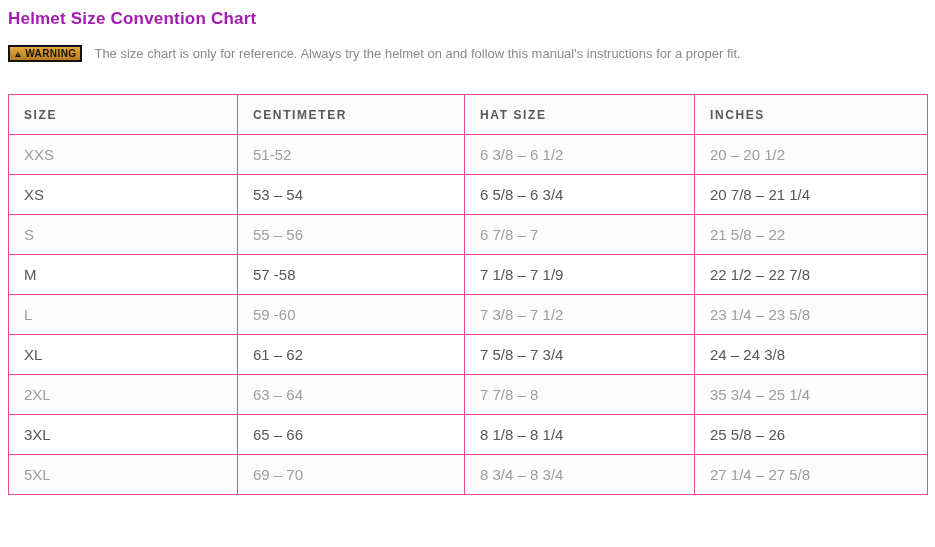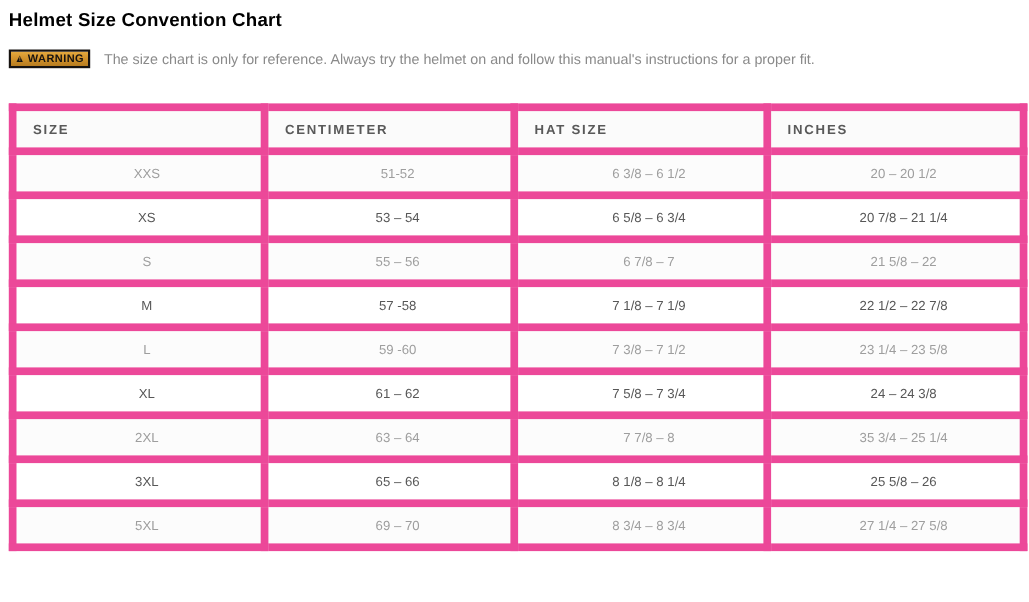--- a/index.html
+++ b/index.html
@@ -7,21 +7,21 @@
     width: 935px; height: 547px;
     background: #ffffff;
     font-family: "Liberation Sans", sans-serif;
     overflow: hidden;
   }
   .page { padding: 8px 8px 0 8px; }
 
   .page-title {
     font-size: 17px;
     font-weight: 700;
-    color: #000000;
+    color: #a21caf;
     letter-spacing: .2px;
     margin-top: 1px;
   }
 
   .warning-row {
     margin-top: 16px;
     display: flex;
     align-items: center;
   }
   .warning-badge {
@@ -61,36 +61,36 @@
     text-align: right;
   }
 
   table.size-table {
     margin-top: 32px;
     width: 919px;
     border-collapse: collapse;
     table-layout: fixed;
   }
   .size-table th, .size-table td {
-    border: 7px solid #ec4899;
+    border: 1px solid #ec4899;
     text-align: left;
     padding: 0 0 0 15px;
     height: 40px;
     vertical-align: middle;
     white-space: nowrap;
     overflow: hidden;
   }
   .size-table th {
     background: #fbfbfb;
     color: #595959;
     font-size: 12px;
     font-weight: 700;
     letter-spacing: 1.6px;
   }
-  .size-table td { font-size: 12px; text-align: center; }
+  .size-table td { font-size: 15px; }
   .size-table col.c1 { width: 229px; }
   .size-table col.c2 { width: 227px; }
   .size-table col.c3 { width: 230px; }
   .size-table col.c4 { width: 233px; }
 
   .size-table tbody tr:nth-child(odd)  { background: #fcfcfc; }
   .size-table tbody tr:nth-child(odd) td  { color: #9e9e9e; }
   .size-table tbody tr:nth-child(even) { background: #ffffff; }
   .size-table tbody tr:nth-child(even) td { color: #575757; }
 </style>

